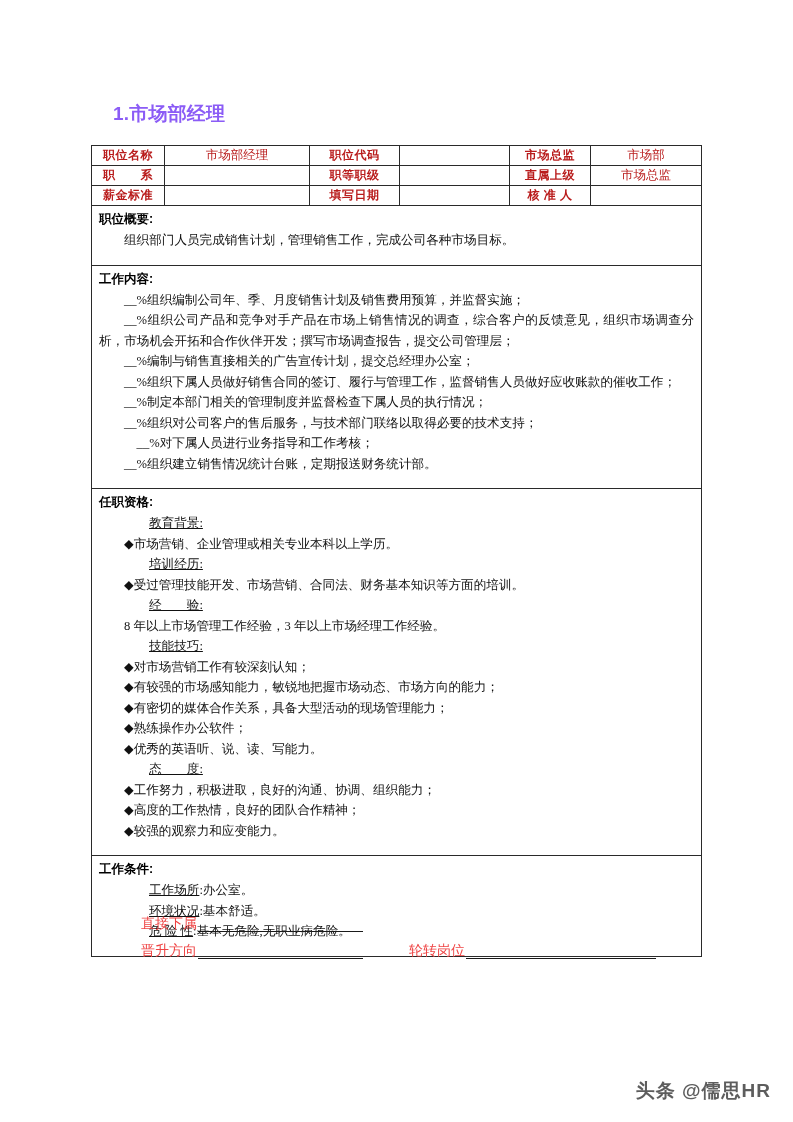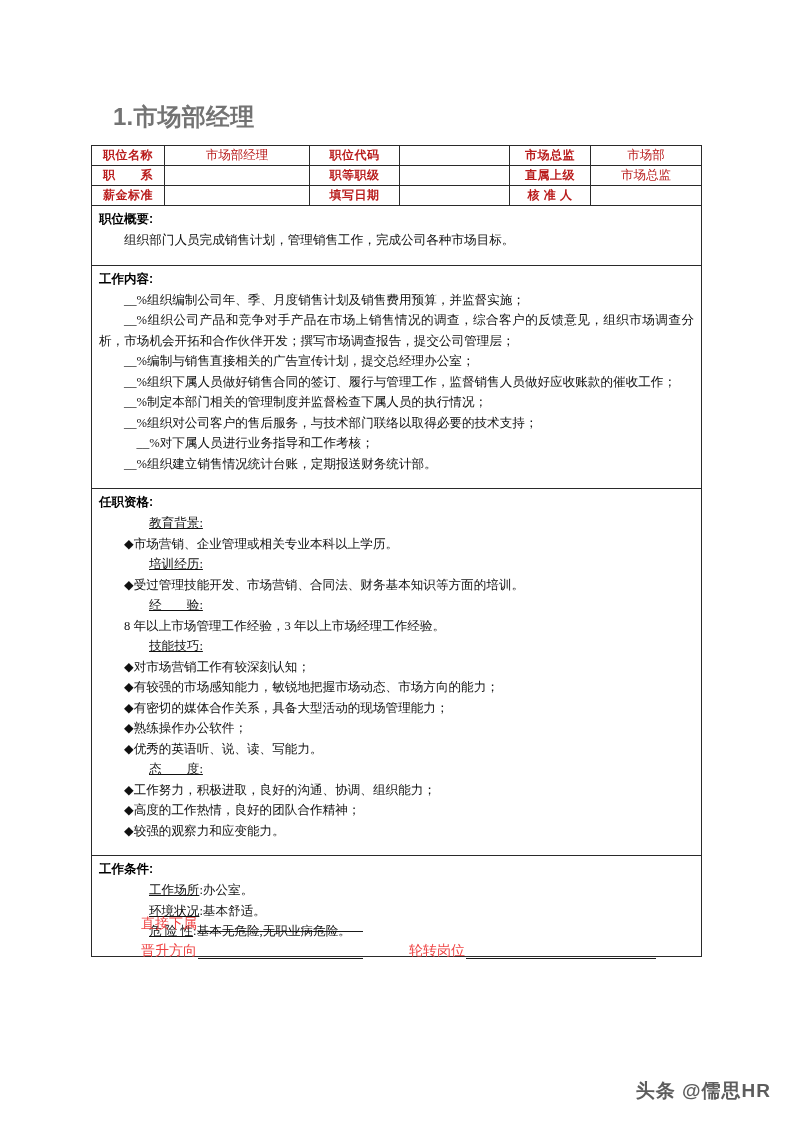--- a/index.html
+++ b/index.html
@@ -23,24 +23,24 @@
     height: 1122px;
     background: #fff;
   }
 
   
   .doc-title {
     position: absolute;
     left: 113px;
     top: 101px;
     font-family: "Liberation Sans", "DejaVu Sans", sans-serif;
-    font-size: 24px;
+    font-size: 19px;
     font-weight: 700;
     letter-spacing: 0.2px;
-    color: #737373;
+    color: #8b5cf6;
     white-space: nowrap;
   }
 
   
   .form {
     position: absolute;
     left: 91px;
     top: 145px;
     width: 611px;
     border: 1px solid #2a2a2a;

